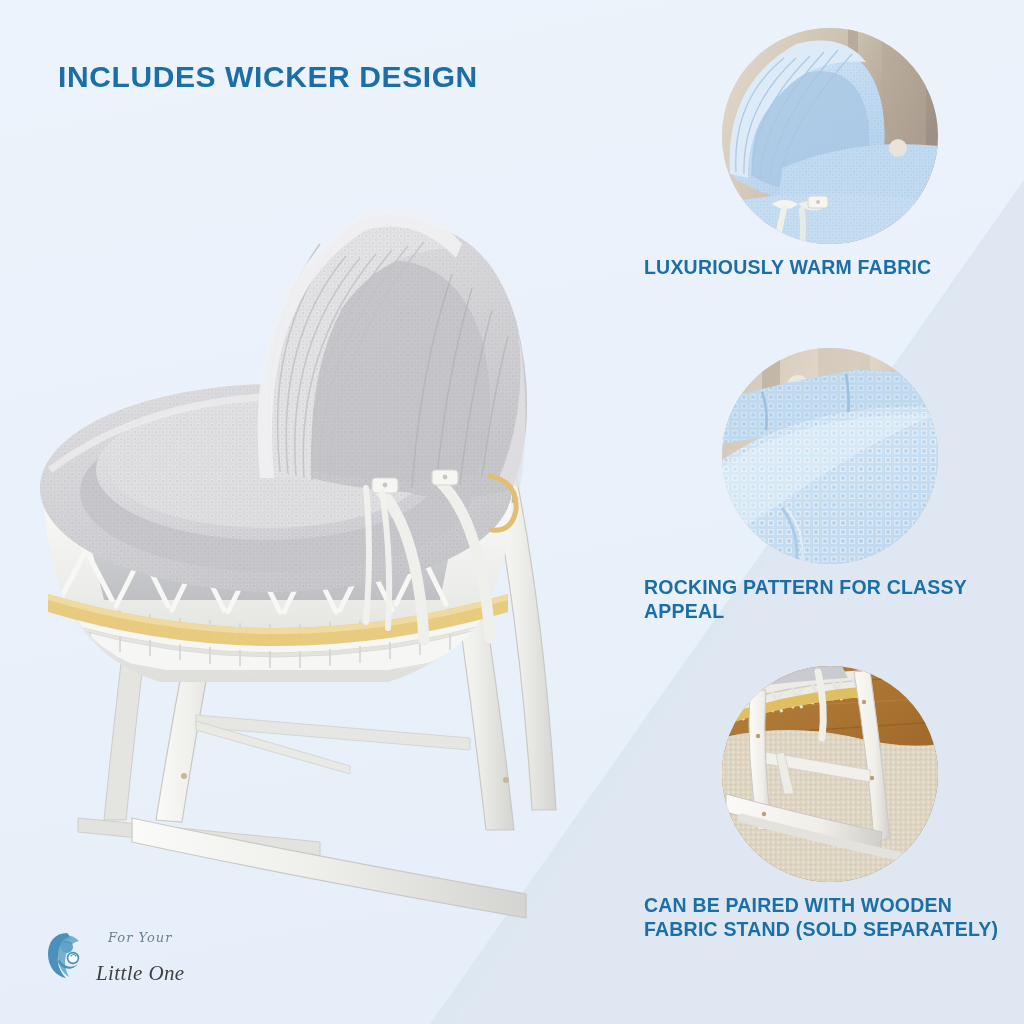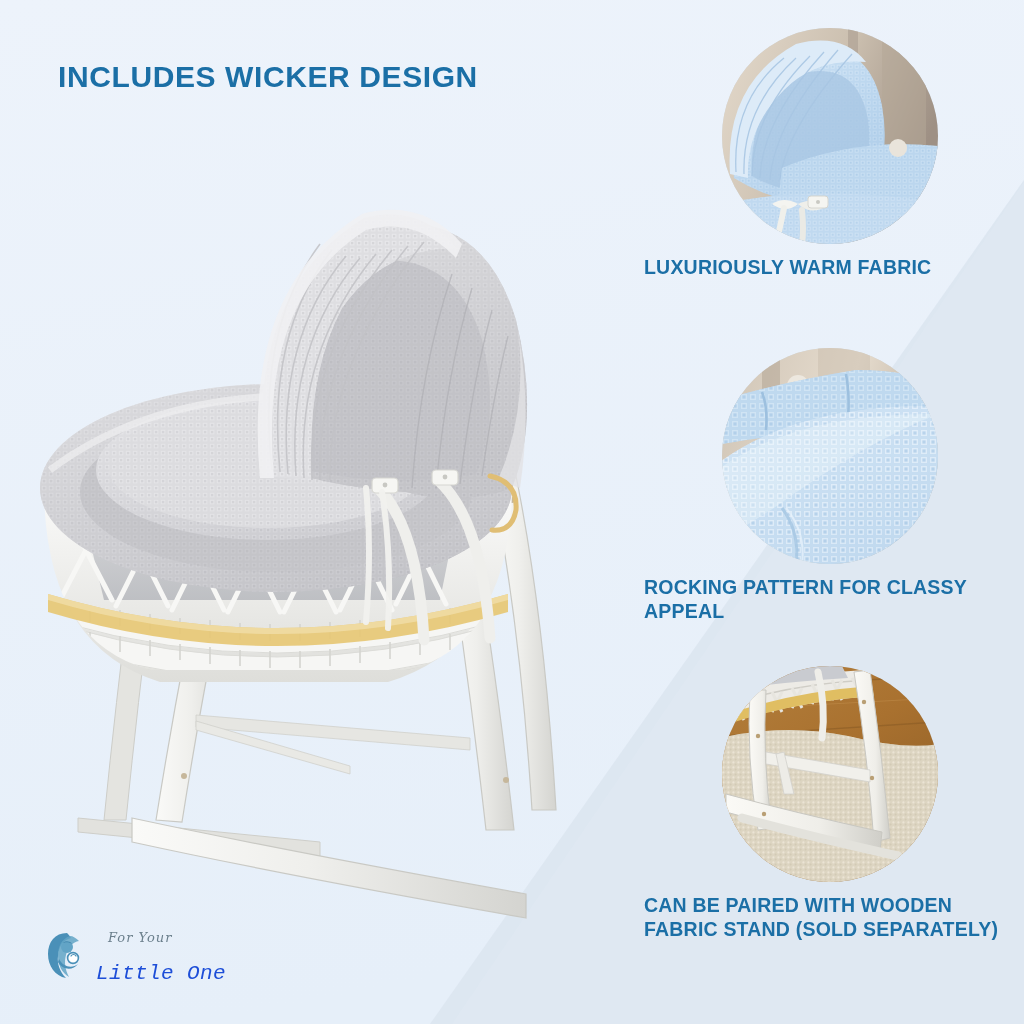--- a/index.html
+++ b/index.html
@@ -59,22 +59,22 @@
     display:flex; align-items:center; gap:6px;
   }
   .logo-mark{ width:44px; height:50px; flex:0 0 44px; }
   .logo-mark svg{ width:100%; height:100%; display:block; }
   .logo-text{ display:flex; flex-direction:column; line-height:1; padding-top:2px; }
   .logo-top{
     font-family:"DejaVu Serif", serif; font-style:italic;
     font-size:13px; color:#6b7f8c; letter-spacing:1px; padding-left:12px;
   }
   .logo-bottom{
-    font-family:Liberation Mono, monospace; font-style:italic;
-    font-size:21px; color:#1d4ed8; letter-spacing:.4px; margin-top:19px;
+    font-family:Liberation Serif, serif; font-style:italic;
+    font-size:21px; color:#404040; letter-spacing:.4px; margin-top:19px;
   }
 </style>
 </head>
 <body>
 
 <div id="stage">
 
   <svg class="diag-band" viewBox="0 0 1024 1024" preserveAspectRatio="none">
     <defs>
       <linearGradient id="bgGrad" x1="0" y1="0" x2="0.2" y2="1">

